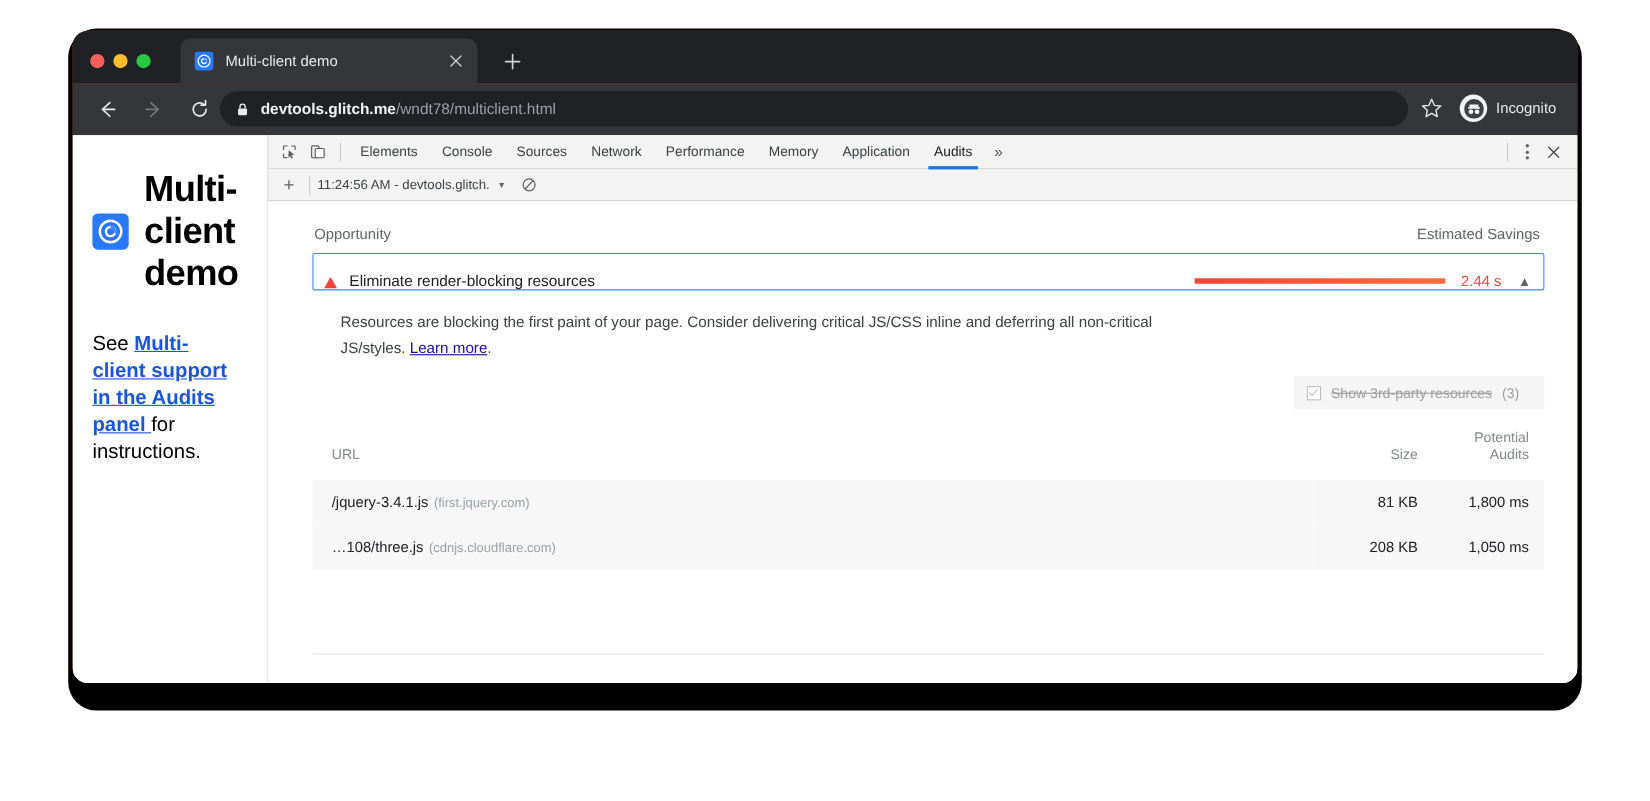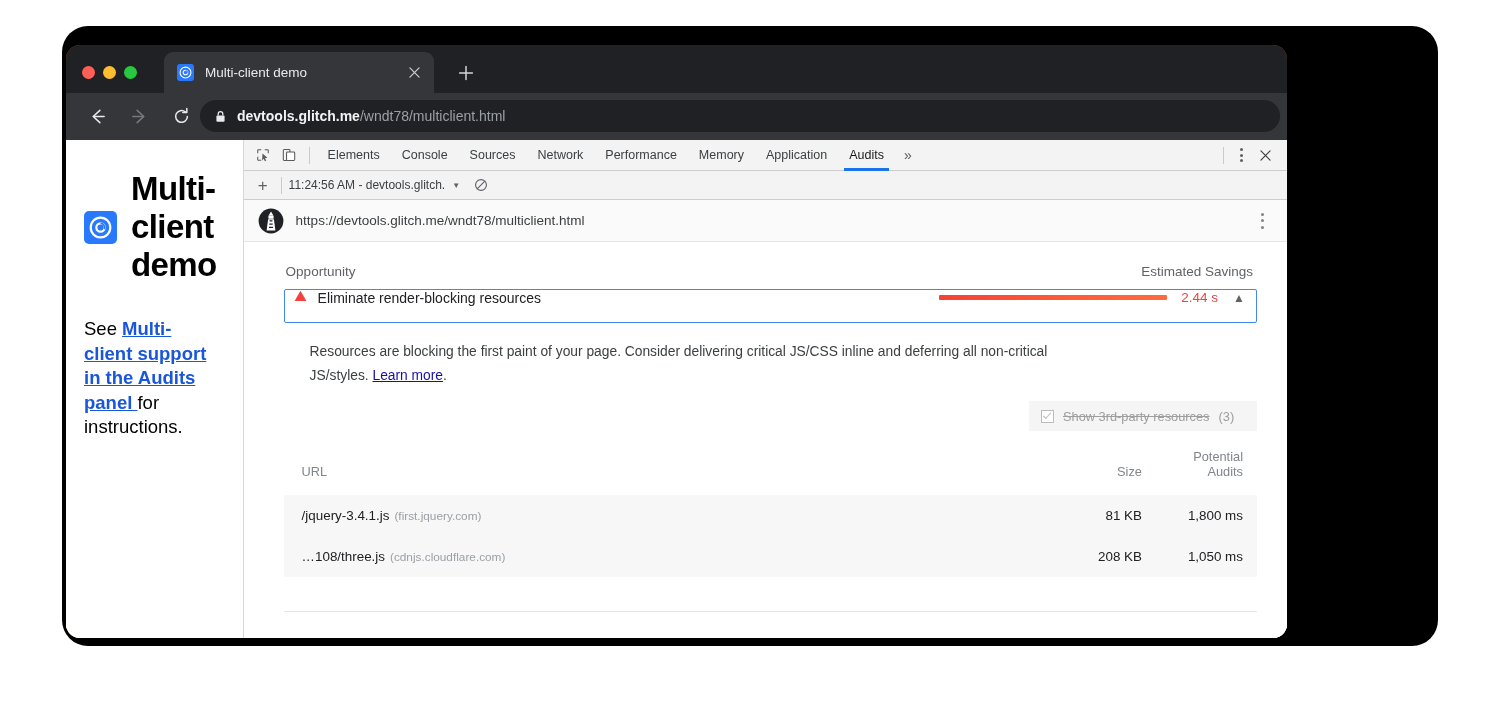--- a/index.html
+++ b/index.html
@@ -14,22 +14,22 @@
   #window-frame {
     position: absolute;
     left: 62px; top: 26px;
     width: 1376px; height: 620px;
     background: #000000;
     border-radius: 26px;
     padding: 12px;
   }
   #browser-window {
     position: absolute;
-    left: 66px; top: 45px;
-    width: 1221px; height: 593px;
+    left: 66px; top: 28px;
+    width: 1368px; height: 593px;
     border-radius: 14px;
     overflow: hidden;
     background: #c2410c;
   }
 
   
   #tabstrip {
     position: relative;
     height: 48px;
     background: #202124;
@@ -288,21 +288,21 @@
     font-size: 13.5px;
     color: #5f6368;
     padding: 0 4px 0 2px;
     margin-bottom: 10px;
   }
   #opportunity-row {
     border: 1px solid #4285f4;
     border-radius: 2px;
     height: 34px;
     display: flex;
-    align-items: flex-start;
+    align-items: flex-end;
     padding: 0 10px 0 9px;
     background: #ffffff;
   }
   #warn-triangle { flex: 0 0 auto; margin-right: 11px; display:flex; }
   #opp-title { font-size: 14px; color: #202124; white-space: nowrap; }
   #opp-bar-wrap {
     margin-left: auto;
     display: flex;
     align-items: center;
     gap: 14px;
@@ -546,37 +546,20 @@
           <span id="audit-caret">▼</span>
         </div>
         <div id="audit-clear">
           <svg width="14" height="14" viewBox="0 0 16 16">
             <circle cx="8" cy="8" r="6.2" fill="none" stroke="#5f6368" stroke-width="1.3"></circle>
             <path d="M3.6 12.4 L12.4 3.6" stroke="#5f6368" stroke-width="1.3"></path>
           </svg>
         </div>
       </div>
 
-      <div id="report-header">
-        <span id="lh-icon">
-          <svg width="26" height="26" viewBox="0 0 26 26">
-            <circle cx="13" cy="13" r="12.4" fill="#202124"></circle>
-            <path d="M13 3.4 L15.4 7.4 H10.6 Z" fill="#ffffff"></path>
-            <rect x="10.4" y="7.6" width="5.2" height="3.1" rx="0.5" fill="#ffffff"></rect>
-            <path d="M10.1 11.3 H15.9 L17.4 22.4 H8.6 Z" fill="#ffffff"></path>
-            <path d="M11.6 12.9 H14.4 M11.3 16.2 H14.7 M11.0 19.4 H15.0" stroke="#202124" stroke-width="1.25"></path>
-          </svg>
-        </span>
-        <span id="report-url">https://devtools.glitch.me/wndt78/multiclient.html</span>
-        <span id="report-kebab">
-            <i></i>
-            <i></i>
-            <i></i>
-          </span>
-      </div>
 
       <div id="report-body">
 
         <div id="opportunity-head">
           <span>Opportunity</span>
           <span>Estimated Savings</span>
         </div>
 
         <div id="opportunity-row">
           <span id="warn-triangle">

